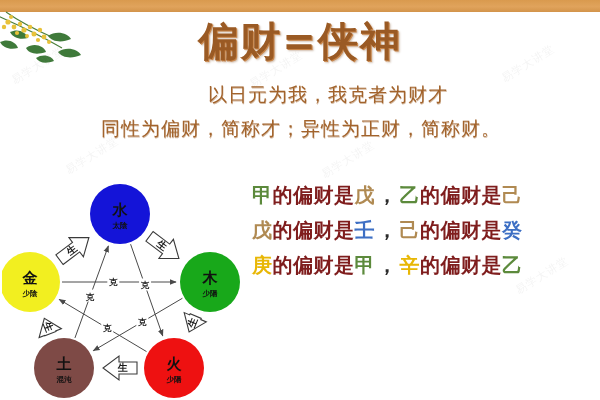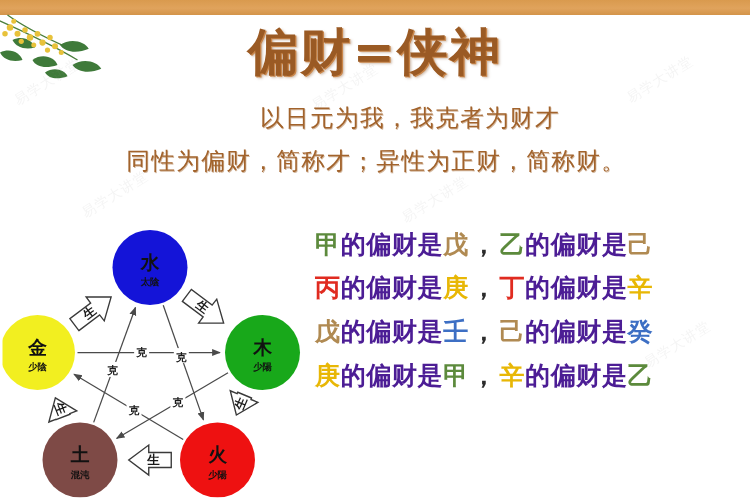--- a/index.html
+++ b/index.html
@@ -105,21 +105,21 @@
     width: 348px;
   }
   .row {
     height: 35px;
     line-height: 35px;
     white-space: nowrap;
     font-size: 20px;
     font-weight: bold;
     letter-spacing: 0.5px;
   }
-  .plain { color: #4c1d95; }
+  .plain { color: #7f1d1d; }
   .g-wood  { color: #5c8a3c; }
   .g-fire  { color: #e02b20; }
   .g-earth { color: #b08a52; }
   .g-metal { color: #e8b705; }
   .g-water { color: #3d6fc4; }
   .comma { color: #2b2b2b; padding: 0 2px; }
 </style>
 </head>
 <body>
 
@@ -230,18 +230,17 @@
           <text x="62" y="210" text-anchor="middle" class="node-sub" fill="#111111">混沌</text>
           <circle cx="172" cy="196" r="30" fill="#ee1111"></circle>
           <text x="172" y="197" text-anchor="middle" class="node-main" fill="#111111">火</text>
           <text x="172" y="210" text-anchor="middle" class="node-sub" fill="#111111">少陽</text>
         </g>
     </svg>
   </div>
 
   <div class="rows">
     <div class="row"><span class="g-wood">甲</span><span class="plain">的偏财是</span><span class="g-earth">戊</span><span class="comma">，</span><span class="g-wood">乙</span><span class="plain">的偏财是</span><span class="g-earth">己</span></div>
-    <div class="row"><span class="g-fire">丙</span><span class="plain">的偏财是</span><span class="g-metal">庚</span><span class="comma">，</span><span class="g-fire">丁</span><span class="plain">的偏财是</span><span class="g-metal">辛</span></div>
     <div class="row"><span class="g-earth">戊</span><span class="plain">的偏财是</span><span class="g-water">壬</span><span class="comma">，</span><span class="g-earth">己</span><span class="plain">的偏财是</span><span class="g-water">癸</span></div>
     <div class="row"><span class="g-metal">庚</span><span class="plain">的偏财是</span><span class="g-wood">甲</span><span class="comma">，</span><span class="g-metal">辛</span><span class="plain">的偏财是</span><span class="g-wood">乙</span></div>
   </div>
 
 </div>
 
 </body></html>

